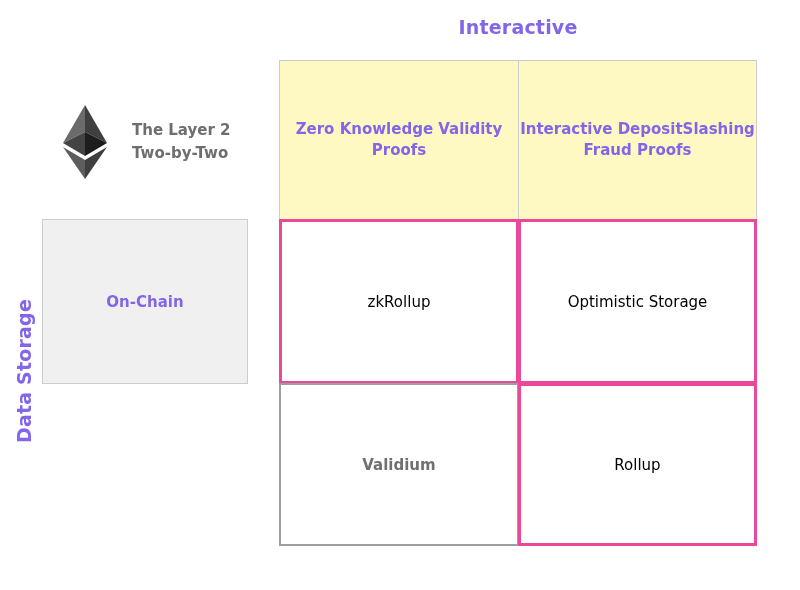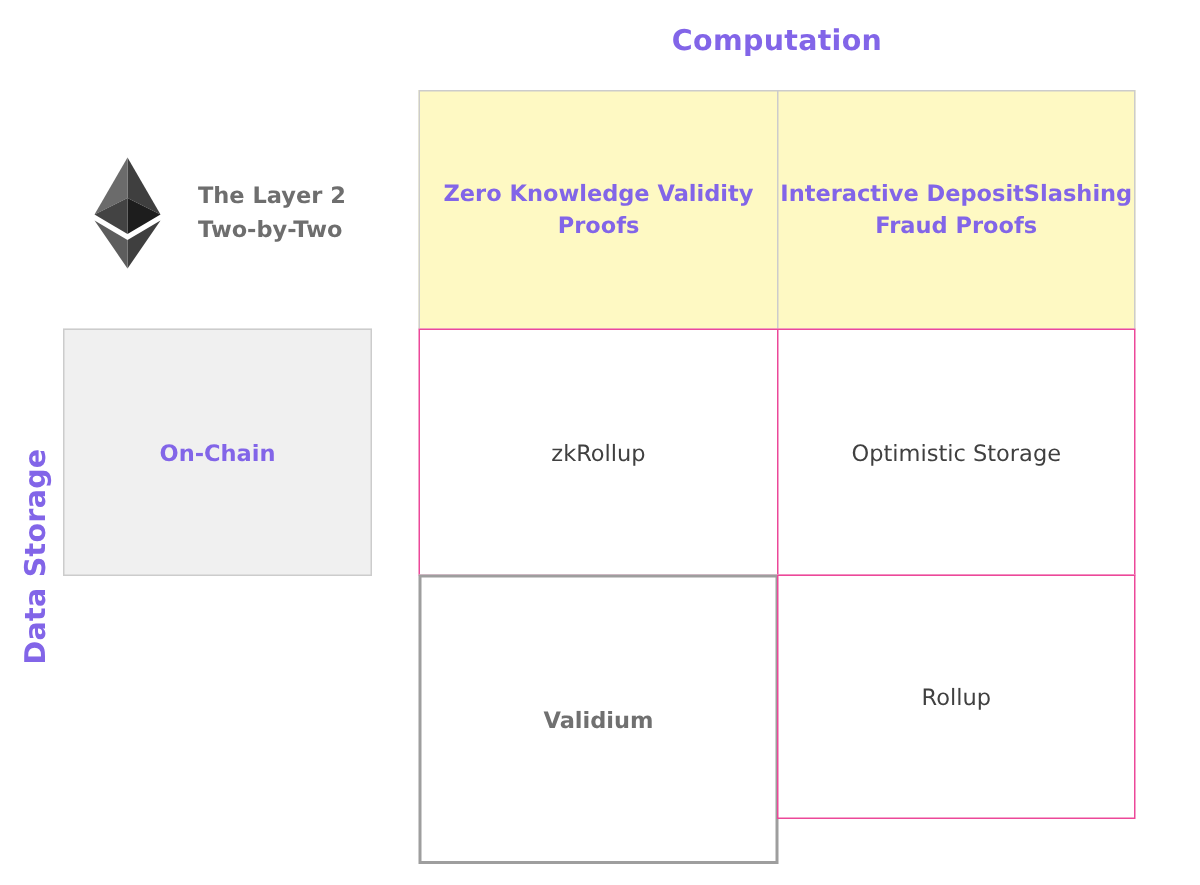--- a/index.html
+++ b/index.html
@@ -84,29 +84,29 @@
     color: #8265e8;
     font-size: 15px;
     font-weight: bold;
   }
   #row-head-on  { top: 159px; height: 165px; }
   #row-head-off { top: 323px; height: 163px; }
 
   
   .body-cell {
     background: #ffffff;
-    border: 1px solid #ec4899;
-    color: #404040;
+    border: 3px solid #ec4899;
+    color: #000000;
     font-size: 15px;
     font-weight: normal;
   }
   #cell-zkrollup   { left: 237px; top: 159px; width: 240px; height: 165px; }
   #cell-optimistic { left: 476px; top: 159px; width: 239px; height: 165px; }
   #cell-validium   {
-    left: 237px; top: 323px; width: 240px; height: 193px;
+    left: 237px; top: 323px; width: 240px; height: 163px;
     border: 2px solid #9e9e9e;
     color: #707070;
     font-weight: bold;
   }
   #cell-plasma     { left: 476px; top: 323px; width: 239px; height: 163px; }
 
   
   #brand {
     position: absolute;
     left: 62px;
@@ -122,21 +122,21 @@
     font-size: 15px;
     font-weight: bold;
     color: #6e6e6e;
     line-height: 1.52;
     white-space: pre-line;
   }
 </style>
 </head>
 <body>
 
-<div id="computation-title">Computation</div>
+<div id="computation-title">Interactive</div>
 
 <div id="datastorage-title">Data Storage</div>
 
 <div id="brand">
   <span id="eth-logo">
     <svg width="46" height="76" viewBox="0 0 46 76" xmlns="http://www.w3.org/2000/svg">
       <polygon points="23,1 23,28 45,39" fill="#3f3f3f"></polygon>
       <polygon points="23,1 1,39 23,28" fill="#6b6b6b"></polygon>
       <polygon points="23,28 45,39 23,52" fill="#1d1d1d"></polygon>
       <polygon points="23,28 1,39 23,52" fill="#434343"></polygon>

